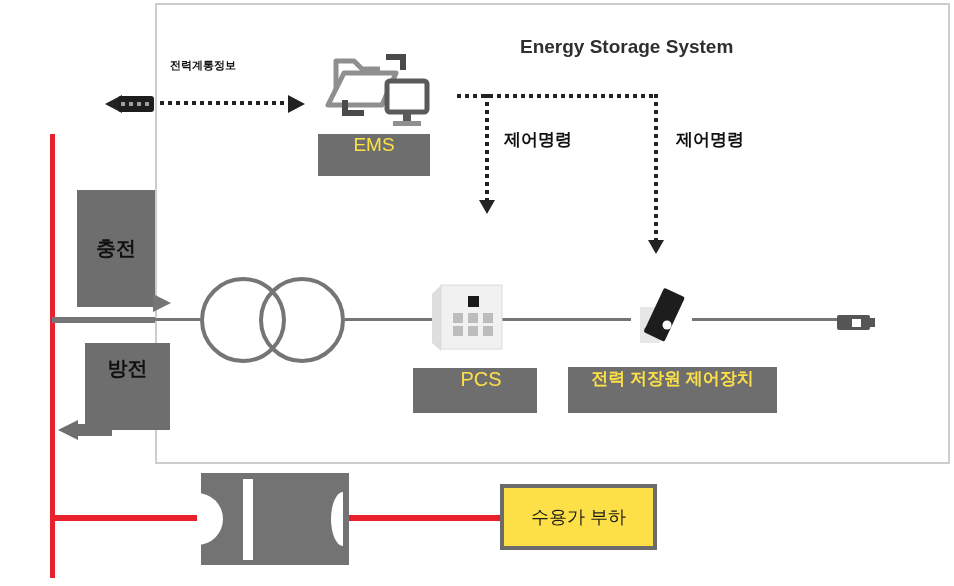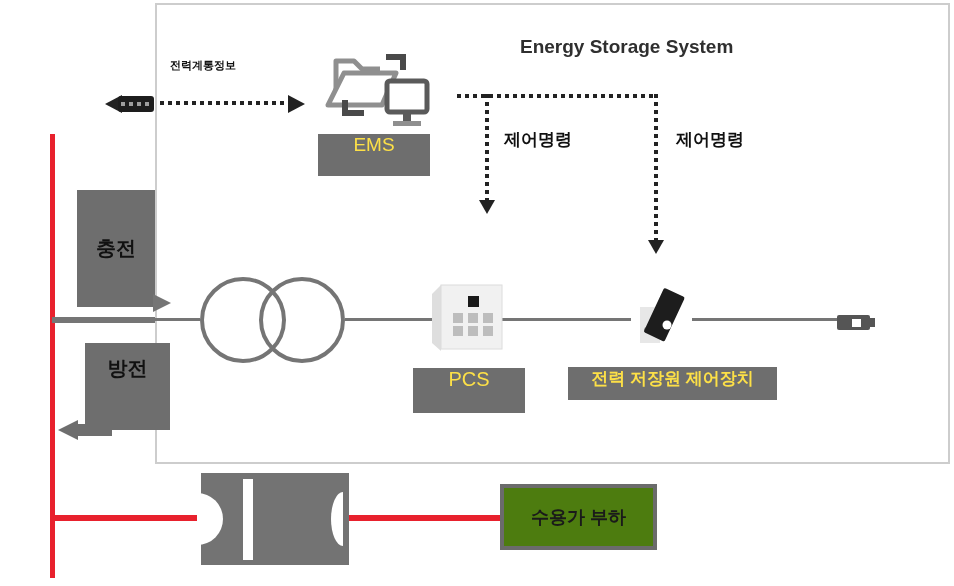--- a/index.html
+++ b/index.html
@@ -25,21 +25,21 @@
   .dot-v{width:4px;background:repeating-linear-gradient(180deg,#222 0 4px,transparent 4px 8px);}
   .dot-h-light{height:4px;background:repeating-linear-gradient(90deg,#9e9e9e 0 4px,transparent 4px 8px);}
   
   .tri-r{width:0;height:0;border-top:9px solid transparent;border-bottom:9px solid transparent;border-left:17px solid #222;}
   .tri-l{width:0;height:0;border-top:9px solid transparent;border-bottom:9px solid transparent;border-right:17px solid #222;}
   .tri-d{width:0;height:0;border-left:8px solid transparent;border-right:8px solid transparent;border-top:14px solid #222;}
   .tri-r-gray{width:0;height:0;border-top:9px solid transparent;border-bottom:9px solid transparent;border-left:18px solid #757575;}
   .tri-l-gray{width:0;height:0;border-top:10px solid transparent;border-bottom:10px solid transparent;border-right:20px solid #6e6e6e;}
   .blk-pill{background:#1d1d1d;border-radius:3px;display:flex;align-items:center;}
   .txt{color:#111;font-weight:bold;}
-  .load-box{background:#4d7c0f;border:4px solid #6b6b6b;color:#1a1a1a;display:flex;align-items:center;justify-content:center;font-weight:bold;text-align:center;}
+  .load-box{background:#fde047;border:4px solid #6b6b6b;color:#1a1a1a;display:flex;align-items:center;justify-content:center;font-weight:normal;text-align:center;}
 </style>
 </head>
 <body>
 
 <div id="stage">
 
   <div class="abs panel"></div>
   <div class="abs" style="left:520px;top:36px;font-size:19px;font-weight:600;color:#2f2f2f;">Energy Storage System</div>
 
   <div class="abs red-v"></div>
@@ -98,31 +98,31 @@
     <polygon points="4,12 13,3 13,69 4,61" fill="#dedede"></polygon>
     <rect x="13" y="3" width="61" height="64" fill="#f1f1f1" stroke="#dcdcdc"></rect>
     <rect x="40" y="14" width="11" height="11" fill="#1a1a1a"></rect>
     <rect x="25" y="31" width="10" height="10" fill="#bdbdbd"></rect>
     <rect x="40" y="31" width="10" height="10" fill="#bdbdbd"></rect>
     <rect x="55" y="31" width="10" height="10" fill="#bdbdbd"></rect>
     <rect x="25" y="44" width="10" height="10" fill="#bdbdbd"></rect>
     <rect x="40" y="44" width="10" height="10" fill="#bdbdbd"></rect>
     <rect x="55" y="44" width="10" height="10" fill="#bdbdbd"></rect>
   </svg>
-  <div class="abs gbox" style="left:413px;top:368px;width:112px;height:45px;font-size:20px;">
+  <div class="abs gbox" style="left:413px;top:368px;width:112px;height:45px;font-size:20px;padding-left:12px;">
     <span>PCS</span>
   </div>
 
   <svg class="abs" style="left:636px;top:284px;" width="54" height="64" viewBox="0 0 54 64">
     <rect x="4" y="23" width="20" height="36" fill="#e7e7e7"></rect>
     <circle cx="11" cy="46" r="3" fill="#9a9a9a"></circle>
     <rect x="17" y="6" width="23" height="49" rx="2" fill="#1d1d1d" transform="rotate(25 28 30)"></rect>
     <circle cx="31" cy="41" r="4.5" fill="#fff"></circle>
   </svg>
-  <div class="abs gbox" style="left:568px;top:367px;width:209px;height:33px;font-size:17px;font-weight:bold;">
+  <div class="abs gbox" style="left:568px;top:367px;width:209px;height:46px;font-size:17px;font-weight:bold;">
     <span>전력 저장원 제어장치</span>
   </div>
 
   <svg class="abs" style="left:836px;top:312px;" width="42" height="20" viewBox="0 0 42 20">
     <rect x="1" y="3" width="33" height="15" rx="2" fill="#555"></rect>
     <rect x="16" y="7" width="9" height="8" fill="#fff"></rect>
     <rect x="34" y="6" width="5" height="9" fill="#555"></rect>
   </svg>
 
   <svg class="abs" style="left:197px;top:471px;z-index:4;" width="152" height="96" viewBox="0 0 152 96">

